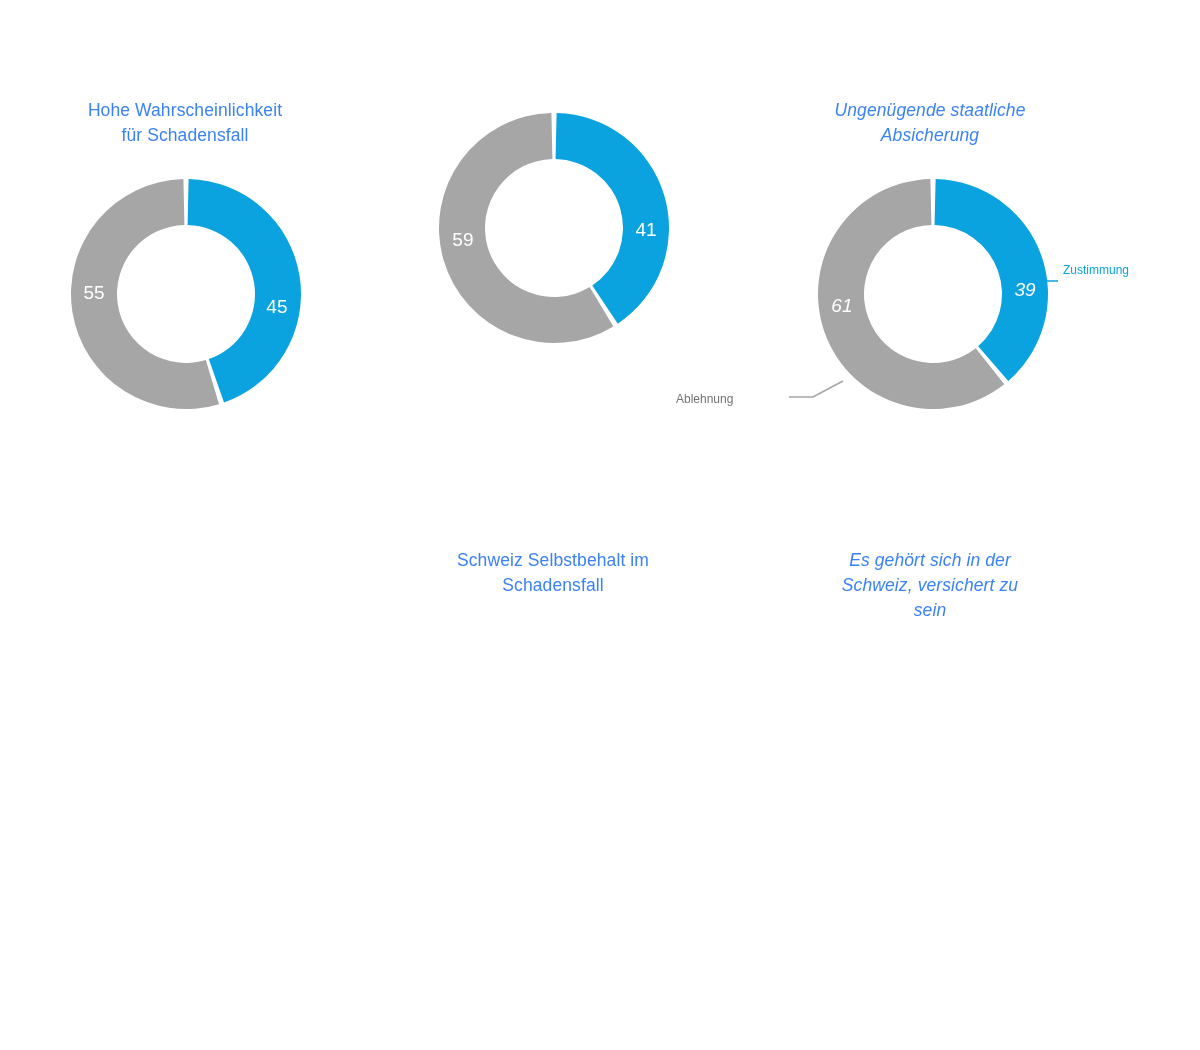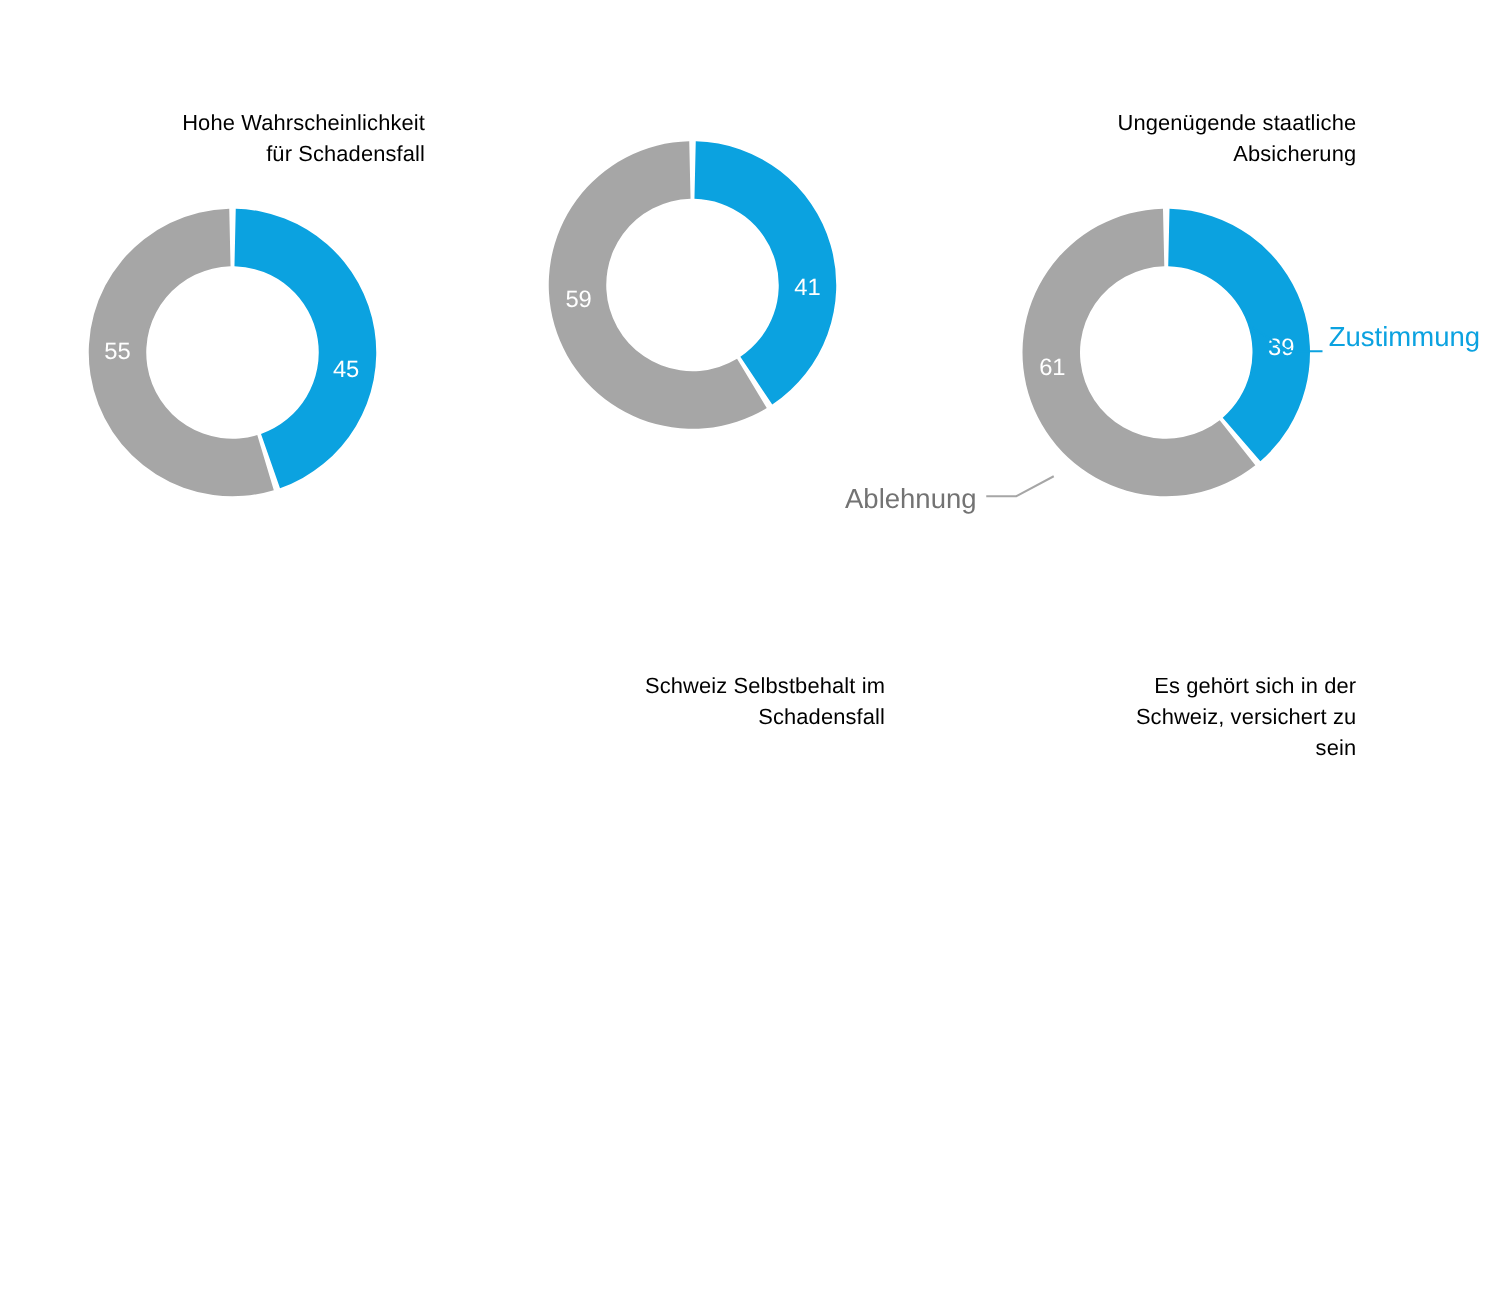--- a/index.html
+++ b/index.html
@@ -32,29 +32,29 @@
     height: 1050px;
   }
 
   
   .panel {
     position: absolute;
     width: 370px;
   }
   .panel.col0 { left: 0px; }
   .panel.col1 { left: 368px; }
-  .panel.col2 { left: 745px; }
+  .panel.col2 { left: 745px; font-style: italic; }
   .panel.row0 { top: 82px; }
   .panel.row1 { top: 532px; }
 
   .panel-title {
     width: 310px;
-    margin: 4px auto;
-    text-align: right;
-    color: #000000;
+    margin: 16px auto;
+    text-align: center;
+    color: #3b82f6;
     font-size: 17.5px;
     line-height: 25px;
     letter-spacing: .1px;
     white-space: pre-line;
   }
 
   .donut-wrap {
     position: relative;
     width: 240px;
     height: 240px;
@@ -82,21 +82,21 @@
 
   
   .annotation-layer {
     position: absolute;
     left: 0; top: 0;
     width: 1200px; height: 1050px;
     pointer-events: none;
   }
   .legend-label {
     position: absolute;
-    font-size: 22px;
+    font-size: 12px;
     line-height: 22px;
     white-space: nowrap;
   }
   .legend-label.agree   { color: #0BA2E0; left: 1063px; top: 259px; }
   .legend-label.reject  { color: #737373; left: 676px;  top: 388px; }
 </style>
 </head>
 <body>
 
 <div id="figure">

